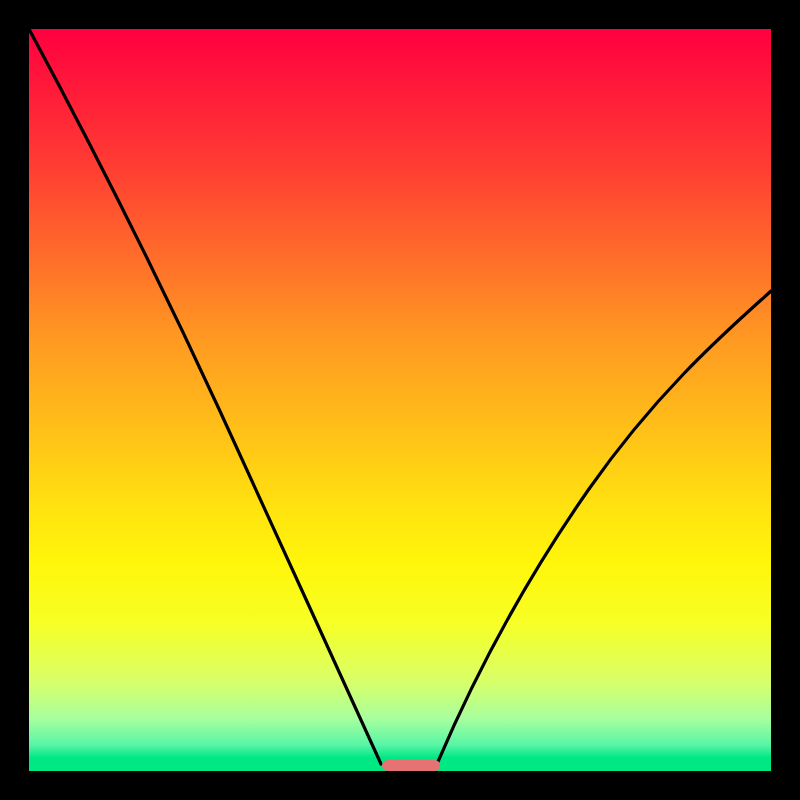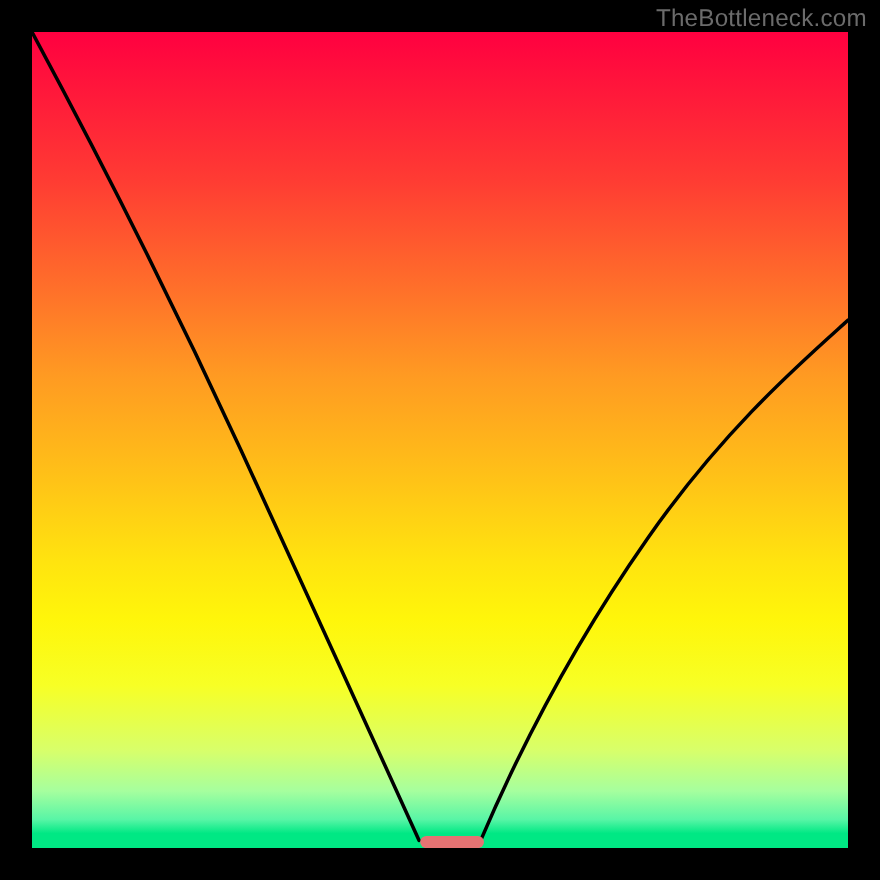--- a/index.html
+++ b/index.html
@@ -92,14 +92,13 @@
                C 240 490, 300 620, 352 735" stroke="#000" stroke-width="3.2" fill="none" stroke-linecap="round"></path>
 
       <path d="M 408 735
                C 440 660, 490 560, 560 460
                C 630 360, 700 300, 742 262" stroke="#000" stroke-width="3.2" fill="none" stroke-linecap="round"></path>
     </svg>
 
     <div class="marker"></div>
   </div>
 
-  <div class="watermark">TheBottleneck.com</div>
 </div>
 
 </body></html>

